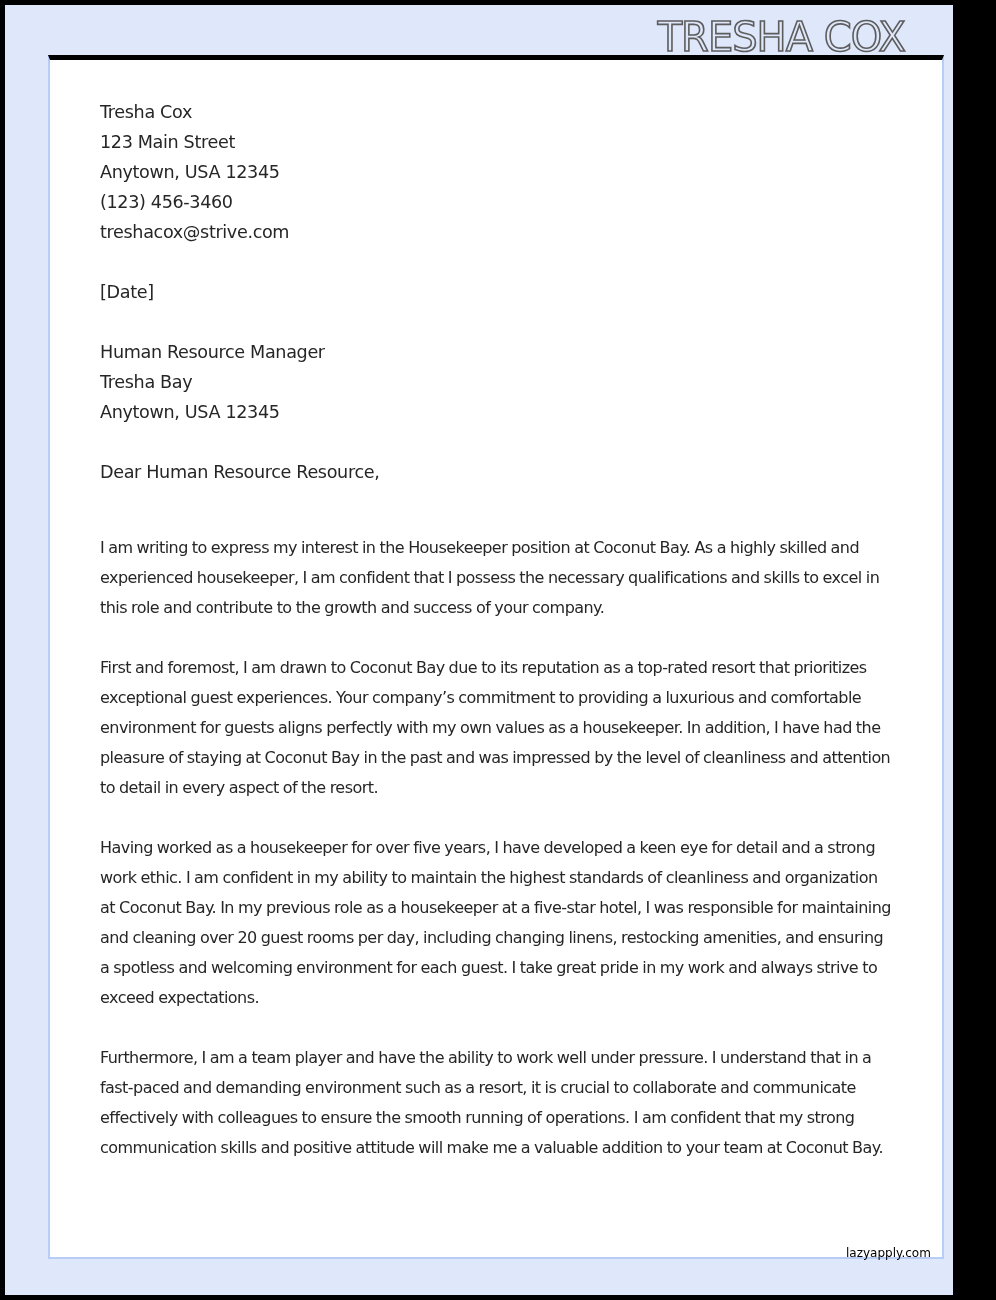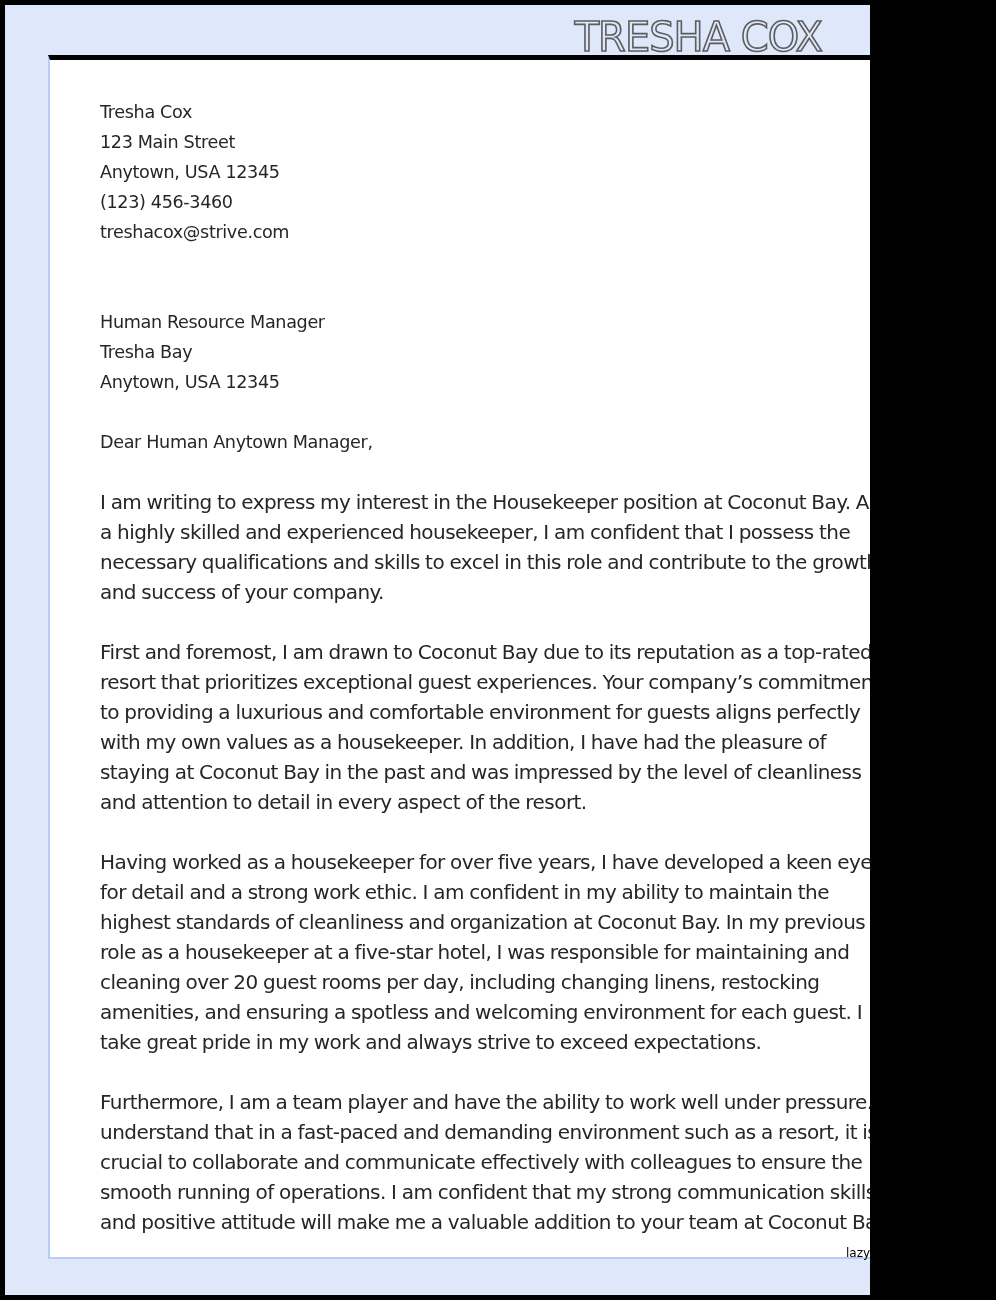--- a/index.html
+++ b/index.html
@@ -7,21 +7,21 @@
     width: 996px;
     height: 1300px;
     overflow: hidden;
     background: #000;
     position: relative;
     font-family: "DejaVu Sans", sans-serif;
   }
   .frame {
     position: absolute;
     left: 5px; top: 5px;
-    width: 865px; height: 1290px;
+    width: 948px; height: 1290px;
     background: #dfe7fa;
     overflow: hidden;
   }
   .title {
     position: absolute;
     right: 48px;
     top: 10px;
     font-family: "DejaVu Sans", sans-serif;
     font-size: 40px;
     line-height: 44px;
@@ -51,23 +51,23 @@
     width: 800px;
     font-family: "DejaVu Sans", sans-serif;
     font-size: 17.6px;
     line-height: 30px;
     color: #262626;
     letter-spacing: -0.35px;
   }
   .letter .line { display: block; white-space: nowrap; }
   .letter .gap { height: 30px; }
   .letter p {
-    margin: 0 0 30px 0;
+    margin: 16px 0 30px 0;
     width: 792px;
-    font-size: 20px;
+    font-size: 16px;
     letter-spacing: -0.55px;
     word-spacing: -0.5px;
   }
   .watermark {
     position: absolute;
     left: 841px;
     top: 1241px;
     font-family: "DejaVu Sans", sans-serif;
     font-size: 12px;
     color: #000000;
@@ -84,28 +84,29 @@
 
   <div class="letter">
     <div>
       <span class="line">Tresha Cox</span>
       <span class="line">123 Main Street</span>
       <span class="line">Anytown, USA 12345</span>
       <span class="line">(123) 456-3460</span>
       <span class="line">treshacox@strive.com</span>
     </div>
     <div class="gap"></div>
+    <span class="line">[Date]</span>
     <div class="gap"></div>
     <div>
       <span class="line">Human Resource Manager</span>
       <span class="line">Tresha Bay</span>
       <span class="line">Anytown, USA 12345</span>
     </div>
     <div class="gap"></div>
-    <span class="line">Dear Human Anytown Manager,</span>
+    <span class="line">Dear Human Resource Resource,</span>
     <div class="gap"></div>
     <p>I am writing to express my interest in the Housekeeper position at Coconut Bay. As a highly skilled and experienced housekeeper, I am confident that I possess the necessary qualifications and skills to excel in this role and contribute to the growth and success of your company.</p>
     <p>First and foremost, I am drawn to Coconut Bay due to its reputation as a top-rated resort that prioritizes exceptional guest experiences. Your company’s commitment to providing a luxurious and comfortable environment for guests aligns perfectly with my own values as a housekeeper. In addition, I have had the pleasure of staying at Coconut Bay in the past and was impressed by the level of cleanliness and attention to detail in every aspect of the resort.</p>
     <p>Having worked as a housekeeper for over five years, I have developed a keen eye for detail and a strong work ethic. I am confident in my ability to maintain the highest standards of cleanliness and organization at Coconut Bay. In my previous role as a housekeeper at a five-star hotel, I was responsible for maintaining and cleaning over 20 guest rooms per day, including changing linens, restocking amenities, and ensuring a spotless and welcoming environment for each guest. I take great pride in my work and always strive to exceed expectations.</p>
     <p>Furthermore, I am a team player and have the ability to work well under pressure. I understand that in a fast-paced and demanding environment such as a resort, it is crucial to collaborate and communicate effectively with colleagues to ensure the smooth running of operations. I am confident that my strong communication skills and positive attitude will make me a valuable addition to your team at Coconut Bay.</p>
   </div>
 
   <div class="watermark">lazyapply.com</div>
 </div>
 

